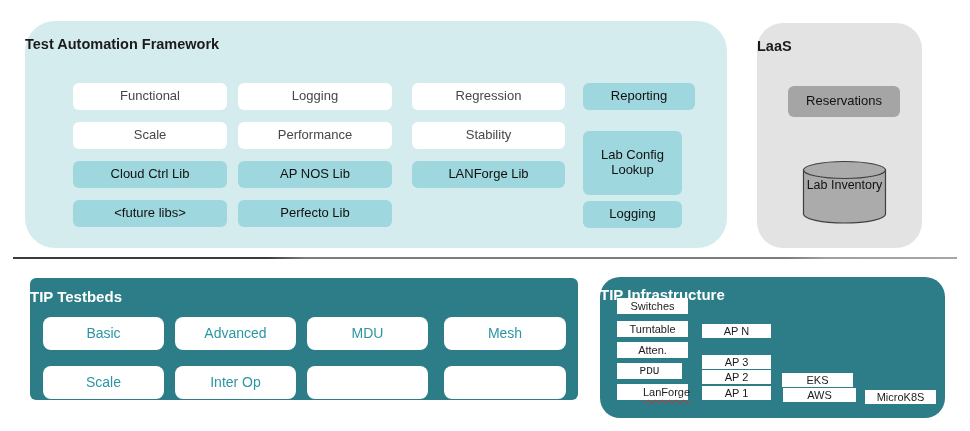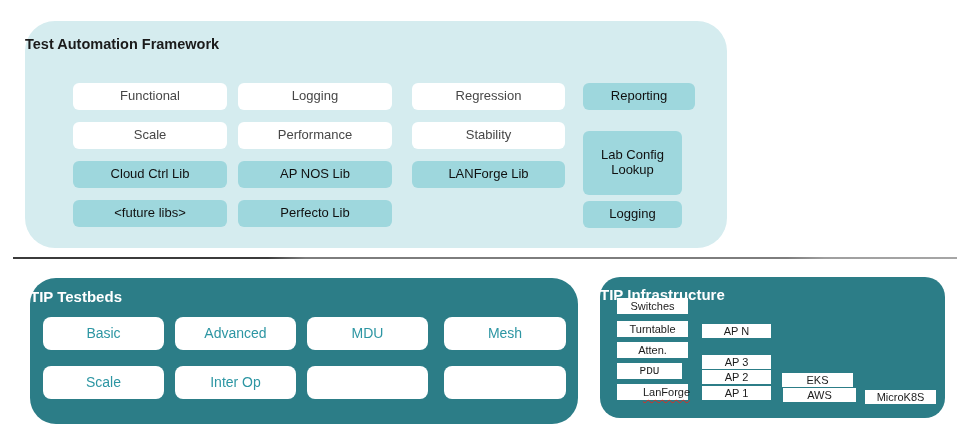--- a/index.html
+++ b/index.html
@@ -1,21 +1,21 @@
 <!DOCTYPE html>
 <html><head>
 <meta charset="utf-8">
 <style>
   html,body{margin:0;padding:0;background:#ffffff;}
   body{font-family:"Liberation Sans","DejaVu Sans",sans-serif;}
   .stage{position:relative;width:970px;height:431px;background:#ffffff;overflow:hidden;}
   .panel{position:absolute;box-sizing:border-box;}
   .panel-taf{left:25px;top:21px;width:702px;height:227px;background:#d5ecef;border-radius:30px;}
   .panel-laas{left:757px;top:23px;width:165px;height:225px;background:#e3e3e3;border-radius:26px;}
-  .panel-testbeds{left:30px;top:278px;width:548px;height:146px;background:#2c7d87;border-radius:26px;}
+  .panel-testbeds{left:30px;top:278px;width:548px;height:122px;background:#2c7d87;border-radius:6px;}
   .panel-infra{left:600px;top:277px;width:345px;height:141px;background:#2c7d87;border-radius:20px;}
   .panel-title{position:absolute;left:0;right:0;text-align:left;font-weight:700;}
   .title-dark{color:#1b1b1b;font-size:14.5px;}
   .title-light{color:#ffffff;font-size:15px;}
   .box{position:absolute;display:flex;align-items:center;justify-content:center;
        text-align:center;box-sizing:border-box;line-height:1.15;}
   .box-white{background:#ffffff;border-radius:6px;color:#474747;font-size:13px;}
   .box-teal{background:#9ed7dd;border-radius:6px;color:#101010;font-size:13px;}
   .box-gray{background:#a5a5a5;border-radius:6px;color:#111111;font-size:13px;}
   .box-testbed{background:#ffffff;border-radius:8px;color:#2d96a3;font-size:14px;}
@@ -48,20 +48,31 @@
 
     <div class="box box-teal" style="left:48px;top:140px;width:154px;height:27px;">Cloud Ctrl Lib</div>
     <div class="box box-teal" style="left:213px;top:140px;width:154px;height:27px;">AP NOS Lib</div>
     <div class="box box-teal" style="left:387px;top:140px;width:153px;height:27px;">LANForge Lib</div>
 
     <div class="box box-teal" style="left:48px;top:179px;width:154px;height:27px;">&lt;future libs&gt;</div>
     <div class="box box-teal" style="left:213px;top:179px;width:154px;height:27px;">Perfecto Lib</div>
     <div class="box box-teal" style="left:558px;top:180px;width:99px;height:27px;">Logging</div>
   </section>
 
+  <section class="panel panel-laas">
+    <div class="panel-title title-dark" style="top:15px;">LaaS</div>
+    <div class="box box-gray" style="left:31px;top:63px;width:112px;height:31px;">Reservations</div>
+    <div class="cyl-wrap">
+      <svg width="85" height="64" viewBox="0 0 85 64">
+        <path d="M1.5 10 L1.5 54 A41 9 0 0 0 83.5 54 L83.5 10 Z" fill="#ababab" stroke="#3f3f3f" stroke-width="1.2"></path>
+        <ellipse cx="42.5" cy="10" rx="41" ry="8.5" fill="#ababab" stroke="#3f3f3f" stroke-width="1.2"></ellipse>
+      </svg>
+      <div class="cyl-label">Lab Inventory</div>
+    </div>
+  </section>
 
   <div class="divider"></div>
 
   <section class="panel panel-testbeds">
     <div class="panel-title title-light" style="top:10px;">TIP Testbeds</div>
 
     <div class="box box-testbed" style="left:13px;top:39px;width:121px;height:33px;">Basic</div>
     <div class="box box-testbed" style="left:145px;top:39px;width:121px;height:33px;">Advanced</div>
     <div class="box box-testbed" style="left:277px;top:39px;width:121px;height:33px;">MDU</div>
     <div class="box box-testbed" style="left:414px;top:39px;width:122px;height:33px;">Mesh</div>

